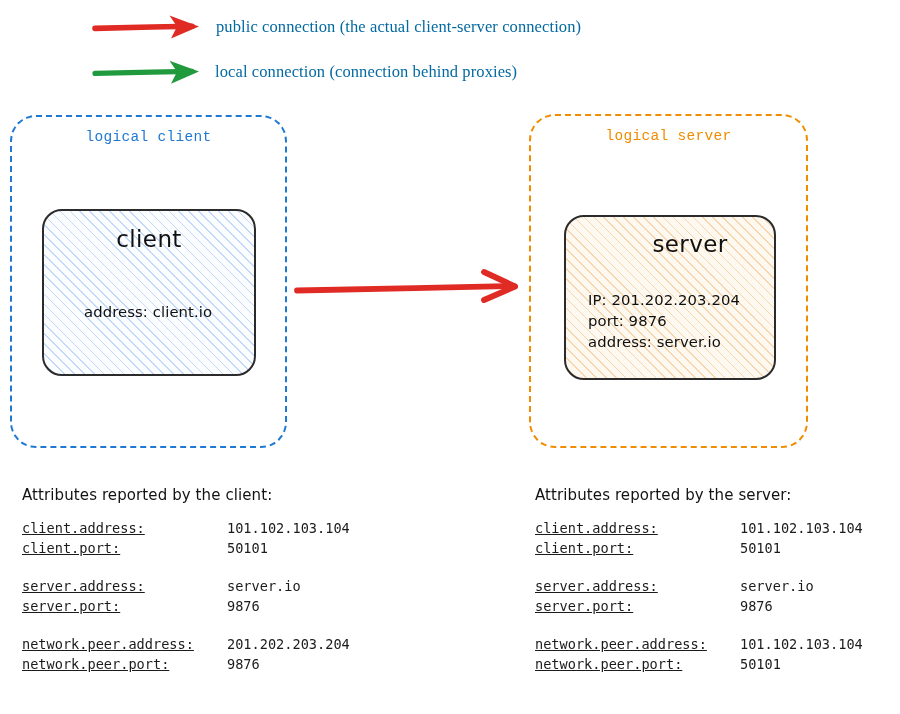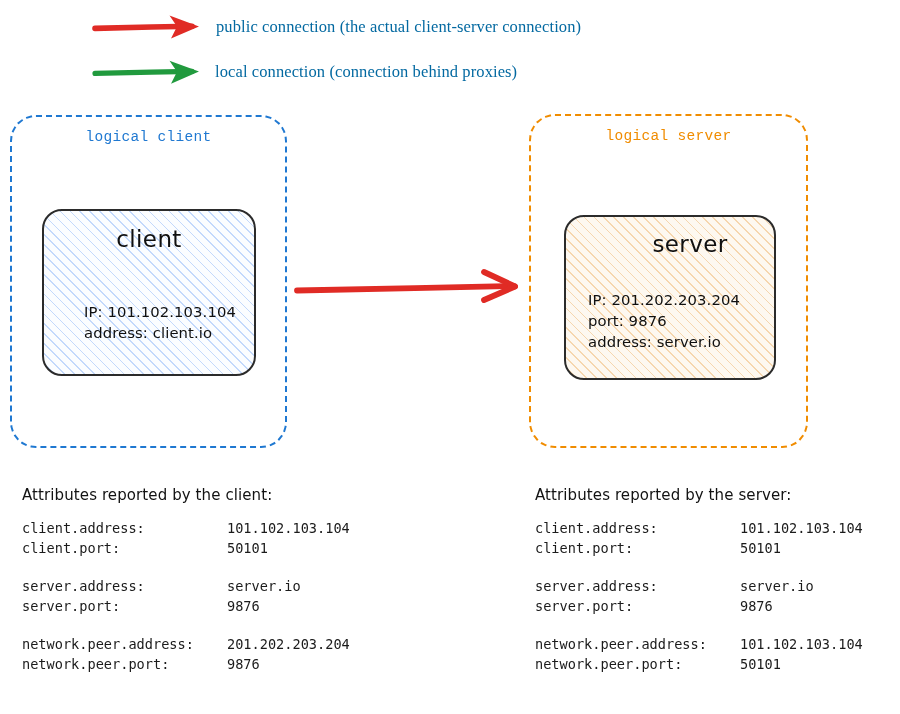--- a/index.html
+++ b/index.html
@@ -156,21 +156,21 @@
     font-size: 13.6px;
     color: #1b1b1b;
     line-height: 19.5px;
     border-collapse: collapse;
   }
   .attr-table td {
     padding: 0;
     white-space: pre;
     vertical-align: top;
   }
-  .attr-key { width: 205px; }
+  .attr-key { width: 205px; text-decoration: underline; }
   .attr-spacer td { height: 19px; line-height: 19px; font-size: 1px; }
 </style>
 </head>
 <body>
 
 <div class="canvas">
 
   <div class="legend-row" id="legend-public">
     <svg class="legend-arrow" viewBox="0 0 112 34">
       <path d="M3,18.4 C26,17.6 70,16.8 100,16.2" fill="none" stroke="#e02b25" stroke-width="5.6" stroke-linecap="round"></path>
@@ -187,21 +187,20 @@
     <span class="legend-label">local connection (connection behind proxies)</span>
   </div>
 
   <div class="logical-box" id="logical-client">
     <div class="logical-title">logical client</div>
   </div>
 
   <div class="node-box" id="node-client">
     <div class="node-title">client</div>
     <div class="node-details">
-      <div>IP: 101.102.103.104</div>
       <div>address: client.io</div>
     </div>
   </div>
 
   <svg id="main-arrow" viewBox="0 0 236 50">
     <path d="M5,26.5 C60,25.6 150,23.6 214,22.2" fill="none" stroke="#e02b25" stroke-width="5.8" stroke-linecap="round"></path>
     <path d="M192,8 L223,22.3" fill="none" stroke="#e02b25" stroke-width="5.8" stroke-linecap="round"></path>
     <path d="M192,36 L223,22.6" fill="none" stroke="#e02b25" stroke-width="5.8" stroke-linecap="round"></path>
   </svg>
 

